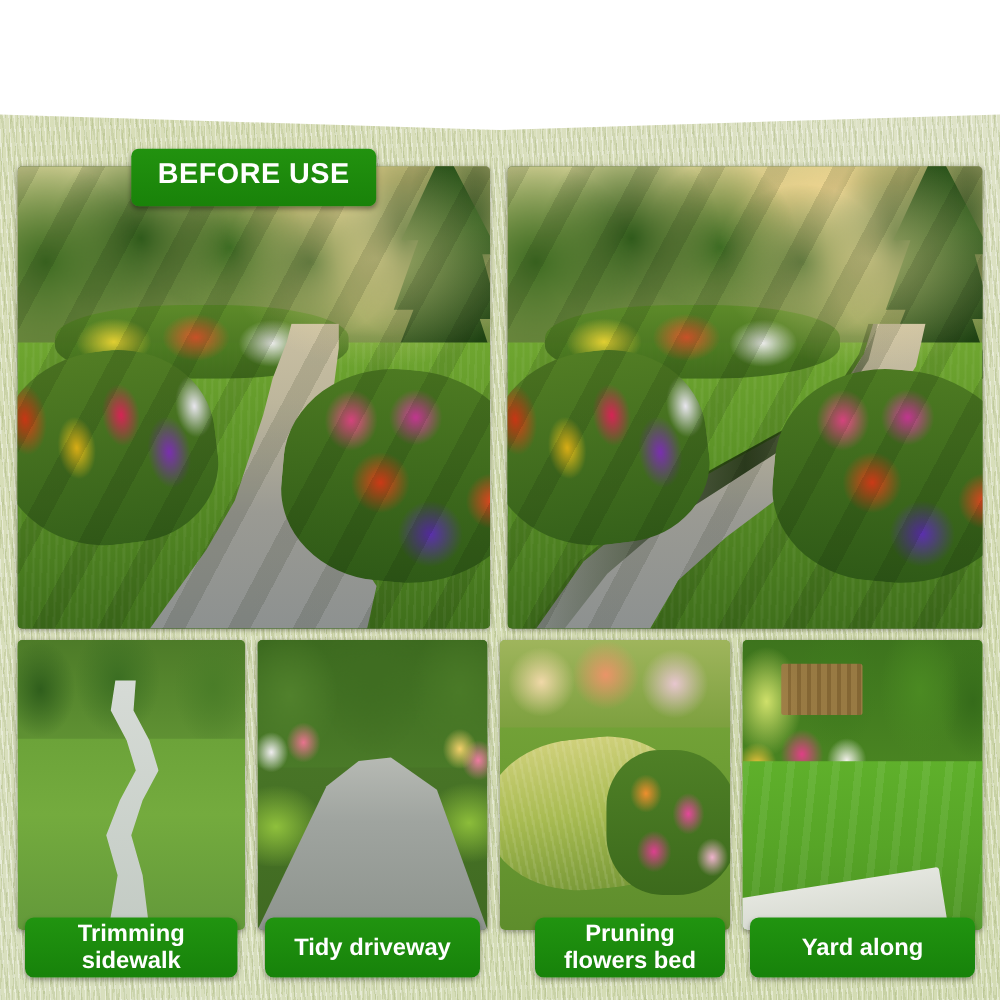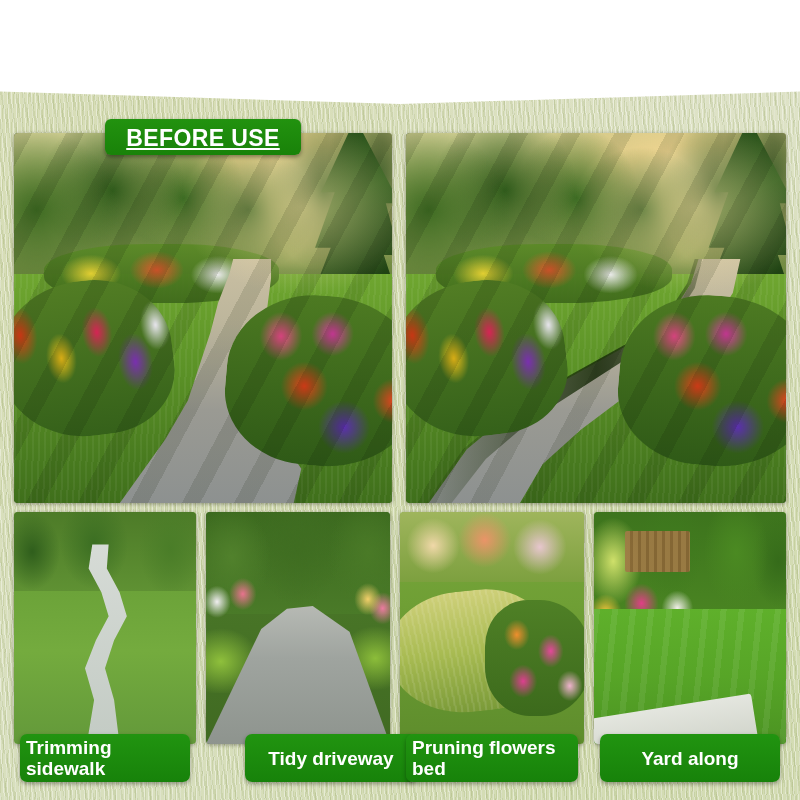--- a/index.html
+++ b/index.html
@@ -137,26 +137,25 @@
     pointer-events:none;
   }
   .shadow-streak{
     position:absolute; inset:0; pointer-events:none;
     background:repeating-linear-gradient(118deg, rgba(40,55,20,.13) 0 16px, rgba(0,0,0,0) 16px 46px);
     mix-blend-mode:multiply;
   }
 
   
   .badge{
-    position:absolute; z-index:6; height:36px; line-height:38px;
+    position:absolute; z-index:6; height:46px; line-height:38px;
     background:linear-gradient(#22920f,#198209);
     color:#fff; font-size:23px; font-weight:bold; letter-spacing:.4px;
     text-align:center; border-radius:6px;
     box-shadow:0 2px 4px rgba(0,0,0,.4);
-    text-decoration:underline;
   }
 
   
   .thumb-scene{ position:absolute; inset:0; }
 
   
   .t1{ background:linear-gradient(#6fa23b 0%, #6aa138 28%, #74ab3e 60%, #63993a 100%); }
   .t1 .hedge{ position:absolute; left:0; top:0; width:100%; height:34%;
     background:
       radial-gradient(ellipse 22% 70% at 10% 50%, #2f5e1c, rgba(47,94,28,0) 70%),
@@ -234,21 +233,21 @@
       repeating-linear-gradient(96deg, rgba(255,255,255,.07) 0 6px, rgba(0,0,0,0) 6px 18px),
       linear-gradient(#5fb02b 0%, #57a527 50%, #4b9322 100%); }
   .t4 .patio{ position:absolute; left:-8%; bottom:-6%; width:92%; height:22%;
     background:linear-gradient(#e4e6df,#ced2c8); transform:rotate(-9deg); border-radius:3px; }
 
   
   .caption{
     position:absolute; z-index:6;
     background:linear-gradient(#219410,#17820a);
     color:#fff; font-weight:bold; font-size:19px; line-height:21px;
-    display:flex; align-items:center; justify-content:center; text-align:left;
+    display:flex; align-items:center; justify-content:center; text-align:center;
     border-radius:7px; box-shadow:0 2px 4px rgba(0,0,0,.35);
     padding:0 6px;
   }
 </style>
 </head>
 <body>
 
 <div class="poster">
 
   <div class="bg-texture"></div>
@@ -298,30 +297,30 @@
   <div class="caption" style="left:20px; top:734px; width:170px; height:48px;">Trimming sidewalk</div>
 
   <div class="photo" style="left:206px; top:512px; width:184px; height:232px;">
     <div class="thumb-scene t2">
       <div class="canopy"></div>
       <div class="flowers"></div>
       <div class="verge"></div>
       <div class="drive"></div>
     </div>
   </div>
-  <div class="caption" style="left:212px; top:734px; width:172px; height:48px;margin-left:33px;">Tidy driveway</div>
+  <div class="caption" style="left:212px; top:734px; width:172px; height:48px;">Tidy driveway</div>
 
   <div class="photo" style="left:400px; top:512px; width:184px; height:232px;">
     <div class="thumb-scene t3">
       <div class="far-bed"></div>
       <div class="grass-bed"></div>
       <div class="pink"></div>
     </div>
   </div>
-  <div class="caption" style="left:406px; top:734px; width:172px; height:48px;">Pruning flowers bed</div>
+  <div class="caption" style="left:428px; top:734px; width:152px; height:48px;">Pruning flowers bed</div>
 
   <div class="photo" style="left:594px; top:512px; width:192px; height:232px;">
     <div class="thumb-scene t4">
       <div class="shrubs"></div>
       <div class="fence"></div>
       <div class="blooms"></div>
       <div class="turf"></div>
       <div class="patio"></div>
     </div>
   </div>

